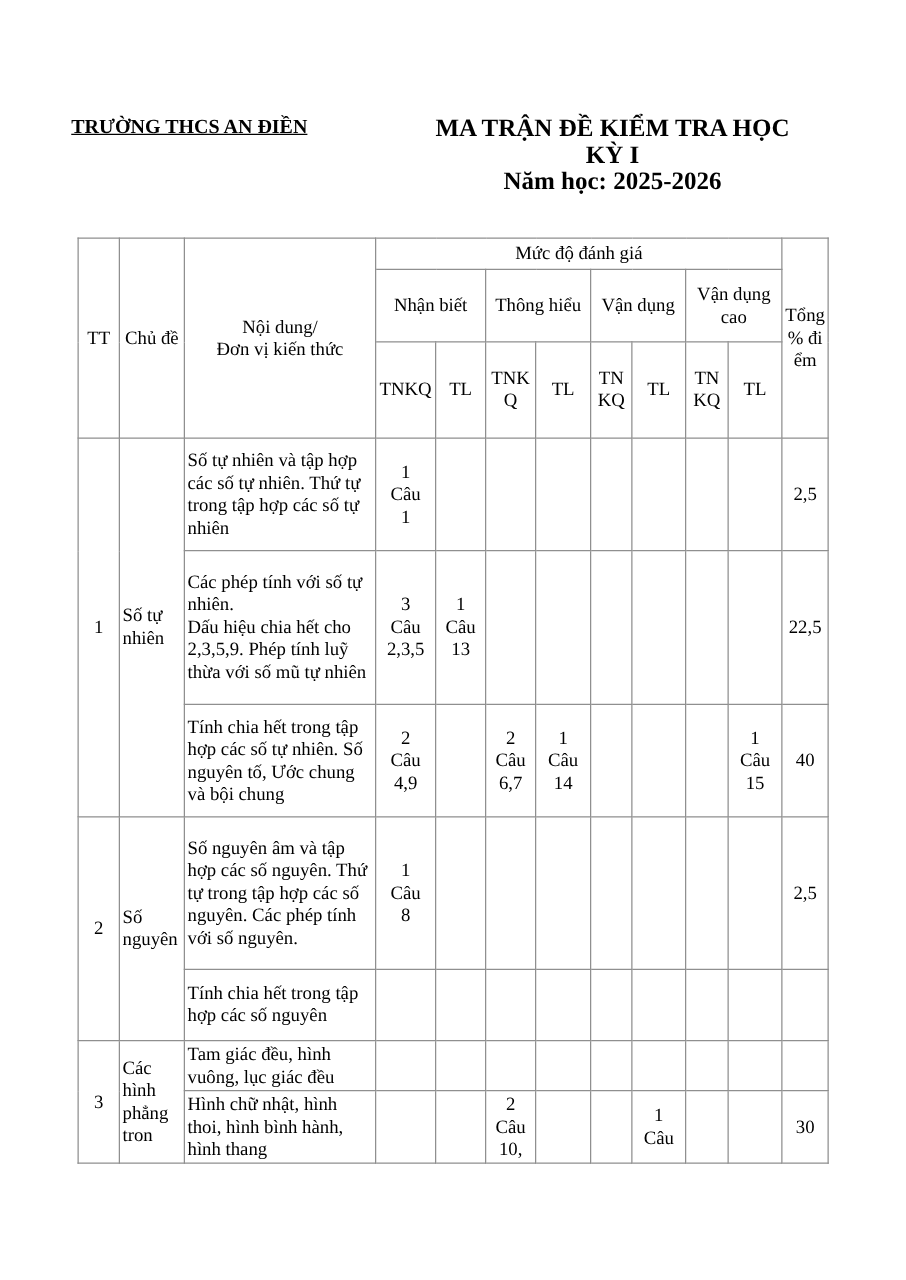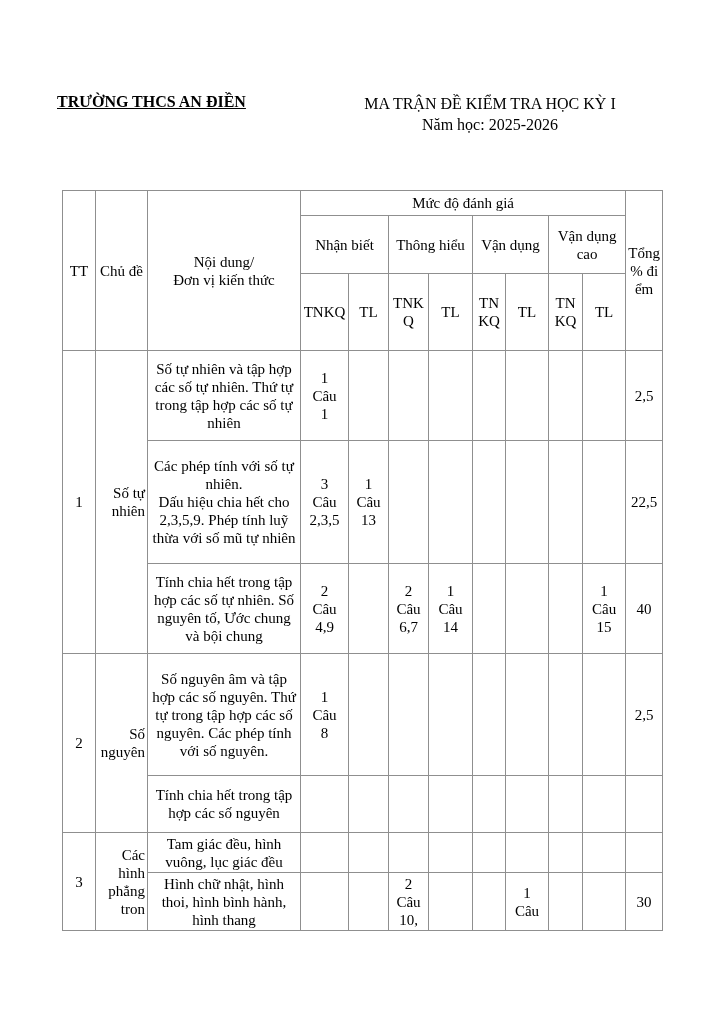--- a/index.html
+++ b/index.html
@@ -19,43 +19,43 @@
   .school-name {
     position: absolute; left: 57px; top: 93px;
     font-size: 16px; font-weight: bold;
     text-decoration: underline;
     white-space: nowrap;
   }
   .title-block {
     position: absolute; left: 340px; top: 93px; width: 300px;
     text-align: center;
   }
-  .title-block div { font-size: 16px; font-weight: normal; line-height: 21px; }
+  .title-block div { font-size: 20px; font-weight: bold; line-height: 21px; }
 
   table.matrix {
     position: absolute; left: 62px; top: 190px;
     border-collapse: collapse;
     table-layout: fixed;
     width: 600px;
   }
   table.matrix td, table.matrix th {
     border: 1px solid #8f8f8f;
     padding: 1px 2px;
     font-size: 15px;
     line-height: 18px;
     overflow: hidden;
     white-space: pre-line;
     vertical-align: middle;
     font-weight: normal;
   }
   th.hdr { font-weight: bold; text-align: center; }
   th.brk { word-break: break-all; }
   td.tt-cell { text-align: center; }
-  td.topic-cell { font-weight: bold; text-align: right; word-break: break-word; }
-  td.content-cell { vertical-align: top; text-align: center; padding: 1px 4px; line-height: 19px; }
+  td.topic-cell { font-weight: bold; text-align: left; word-break: break-word; }
+  td.content-cell { vertical-align: top; text-align: left; padding: 1px 4px; line-height: 19px; }
   td.num-cell { text-align: center; }
   td.total-cell { font-weight: bold; text-align: center; word-break: break-word; }
 
   tr.hA { height: 25px; }
   tr.hB { height: 58px; margin-left: 37px; }
   tr.hC { height: 77px; }
   tr.r1 { height: 90px; }
   tr.r2 { height: 123px; }
   tr.r3 { height: 90px; }
   tr.r4 { height: 122px; }

